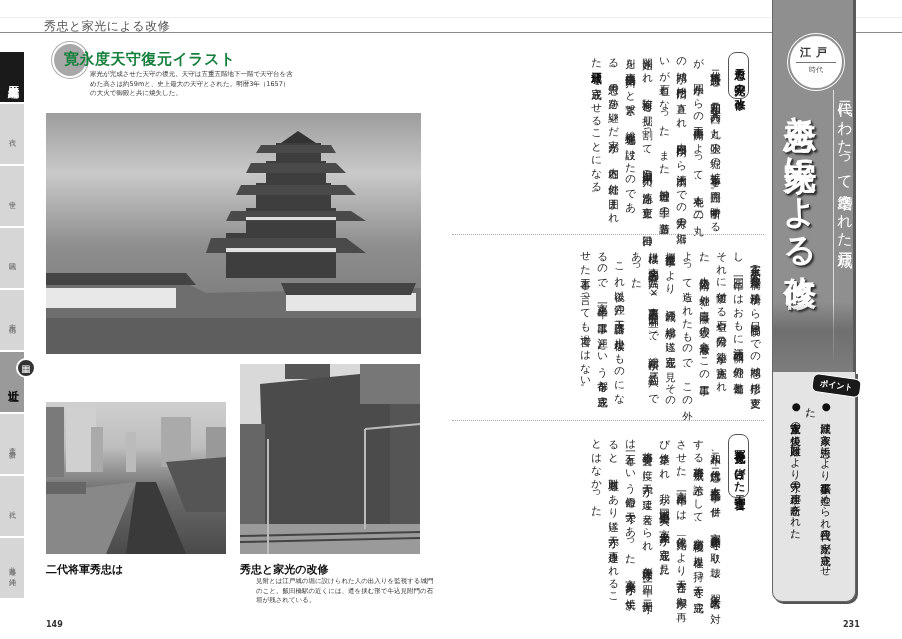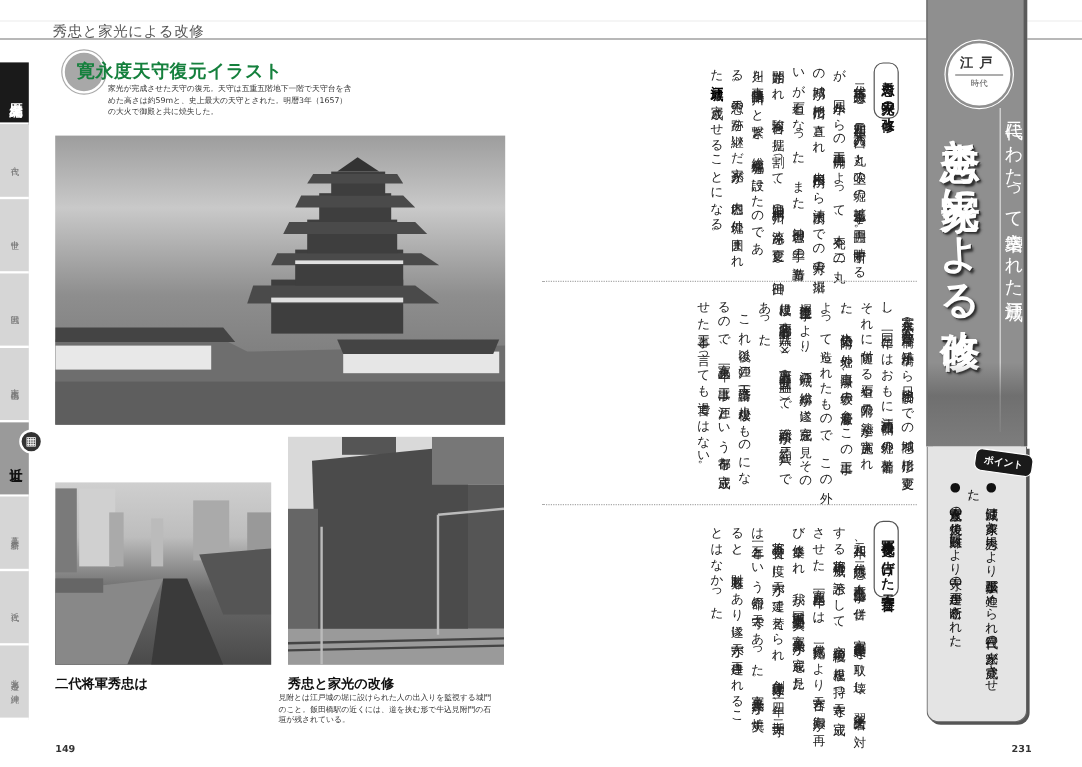--- a/index.html
+++ b/index.html
@@ -158,21 +158,21 @@
       <line x1="0" y1="172" x2="180" y2="168" stroke="#444" stroke-width="2"></line>
       <line x1="0" y1="178" x2="180" y2="174" stroke="#444" stroke-width="2"></line>
       <line x1="28" y1="75" x2="28" y2="190" stroke="#bbb" stroke-width="2"></line>
       <line x1="125" y1="65" x2="125" y2="165" stroke="#bbb" stroke-width="2"></line>
       <line x1="125" y1="65" x2="180" y2="60" stroke="#bbb" stroke-width="2"></line>
     </svg>
   </div>
 
   <div class="photo-title" style="left:46px; top:562px">二代将軍秀忠は</div>
   <div class="photo-title" style="left:240px; top:562px">秀忠と家光の改修</div>
-  <div class="photo-caption" style="left:232px; top:577px; width:182px">見附とは江戸城の堀に設けられた人の出入りを監視する城門のこと。飯田橋駅の近くには、道を挟む形で牛込見附門の石垣が残されている。</div>
+  <div class="photo-caption" style="left:256px; top:577px; width:182px">見附とは江戸城の堀に設けられた人の出入りを監視する城門のこと。飯田橋駅の近くには、道を挟む形で牛込見附門の石垣が残されている。</div>
 
   <div class="page-num" style="left:46px; top:620px">149</div>
   <div class="page-num" style="left:843px; top:620px">231</div>
 
   <div class="sec-head" style="left:728px; top:52px">秀忠と家光の改修</div>
 
   <div class="vcol" style="left:458px; top:50px; width:266px; height:180px">
     <span>　二代将軍秀忠は、元和四年（一六一八）西の丸と吹上の堀の拡張工事を再開。一時中断するが、同八年からの工事再開によって、本丸や二の丸の城門が枡形門に直され、内桜田門から清水門までの東方の堀沿いが石垣となった。また、神田堀と土手の普請も開始され、駿河台を掘り割って、旧神田川（平川）の流路を変更し、神田川を直接隅田川へと繋ぎ、総構北堀を設けたのである。秀忠の跡を継いだ家光が、内堀と外堀に囲まれた</span><b>江戸城</b><span>を完成させることになる。</span>
   </div>
   <div class="dotted" style="left:452px; top:234px; width:312px"></div>

